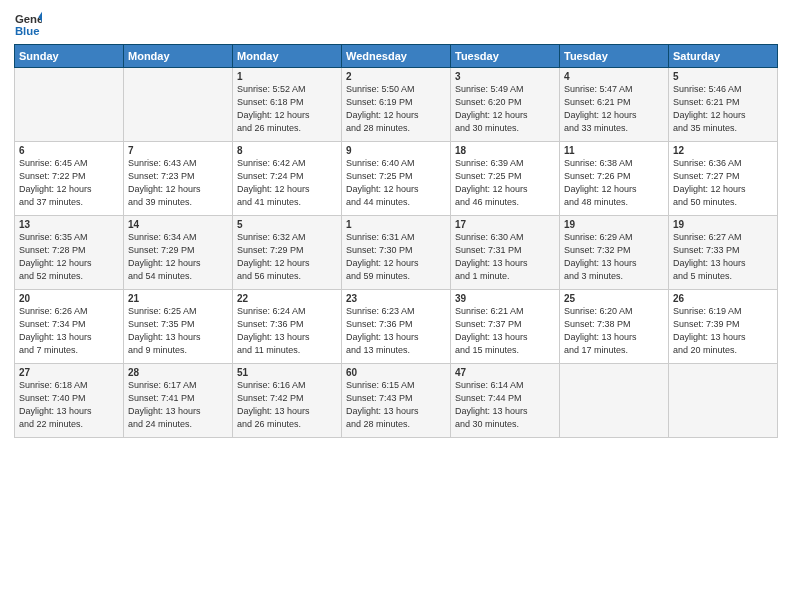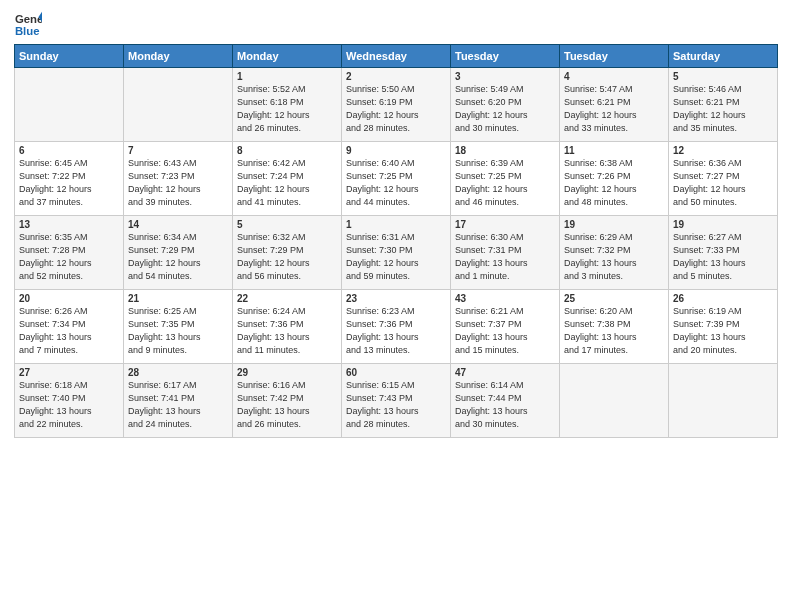--- a/index.html
+++ b/index.html
@@ -208,21 +208,21 @@
           </td>
           <td>
             <span class="day-num">22</span>
             <div class="day-info">Sunrise: 6:24 AM<br>Sunset: 7:36 PM<br>Daylight: 13 hours<br>and 11 minutes.</div>
           </td>
           <td>
             <span class="day-num">23</span>
             <div class="day-info">Sunrise: 6:23 AM<br>Sunset: 7:36 PM<br>Daylight: 13 hours<br>and 13 minutes.</div>
           </td>
           <td>
-            <span class="day-num">43</span>
+            <span class="day-num">39</span>
             <div class="day-info">Sunrise: 6:21 AM<br>Sunset: 7:37 PM<br>Daylight: 13 hours<br>and 15 minutes.</div>
           </td>
           <td>
             <span class="day-num">25</span>
             <div class="day-info">Sunrise: 6:20 AM<br>Sunset: 7:38 PM<br>Daylight: 13 hours<br>and 17 minutes.</div>
           </td>
           <td>
             <span class="day-num">26</span>
             <div class="day-info">Sunrise: 6:19 AM<br>Sunset: 7:39 PM<br>Daylight: 13 hours<br>and 20 minutes.</div>
           </td>
@@ -230,21 +230,21 @@
         <tr>
           <td>
             <span class="day-num">27</span>
             <div class="day-info">Sunrise: 6:18 AM<br>Sunset: 7:40 PM<br>Daylight: 13 hours<br>and 22 minutes.</div>
           </td>
           <td>
             <span class="day-num">28</span>
             <div class="day-info">Sunrise: 6:17 AM<br>Sunset: 7:41 PM<br>Daylight: 13 hours<br>and 24 minutes.</div>
           </td>
           <td>
-            <span class="day-num">29</span>
+            <span class="day-num">51</span>
             <div class="day-info">Sunrise: 6:16 AM<br>Sunset: 7:42 PM<br>Daylight: 13 hours<br>and 26 minutes.</div>
           </td>
           <td>
             <span class="day-num">60</span>
             <div class="day-info">Sunrise: 6:15 AM<br>Sunset: 7:43 PM<br>Daylight: 13 hours<br>and 28 minutes.</div>
           </td>
           <td>
             <span class="day-num">47</span>
             <div class="day-info">Sunrise: 6:14 AM<br>Sunset: 7:44 PM<br>Daylight: 13 hours<br>and 30 minutes.</div>
           </td>

